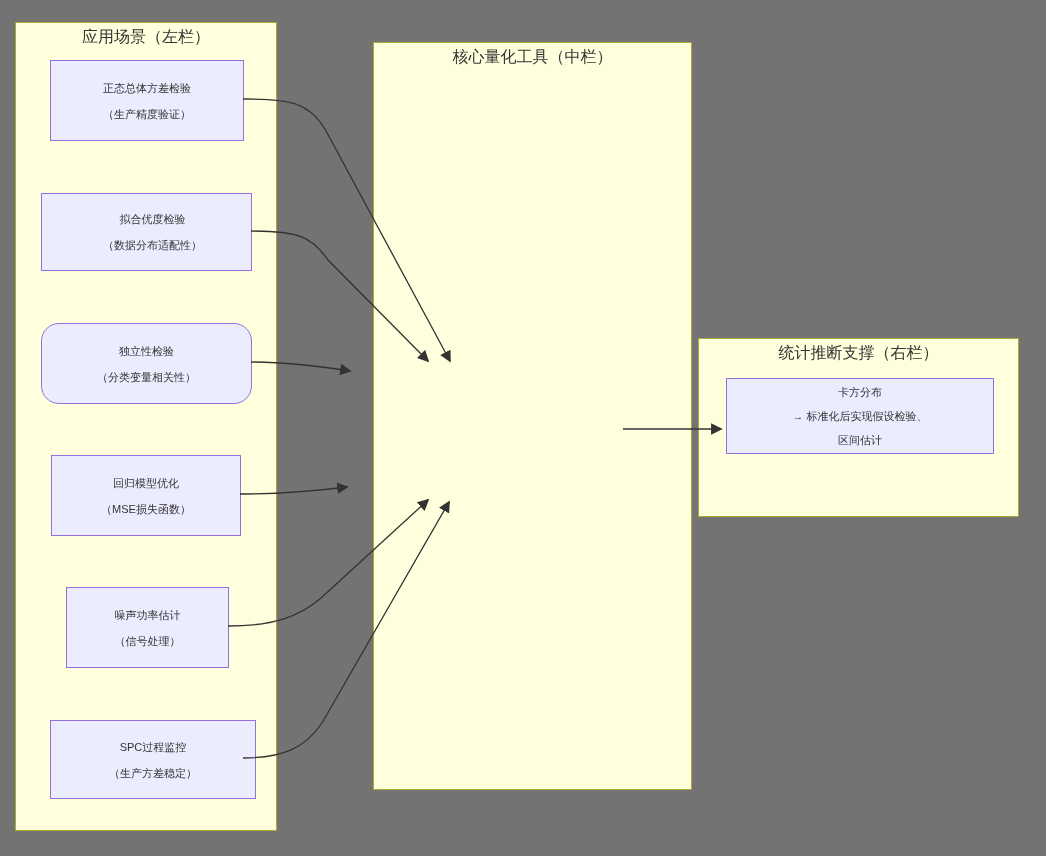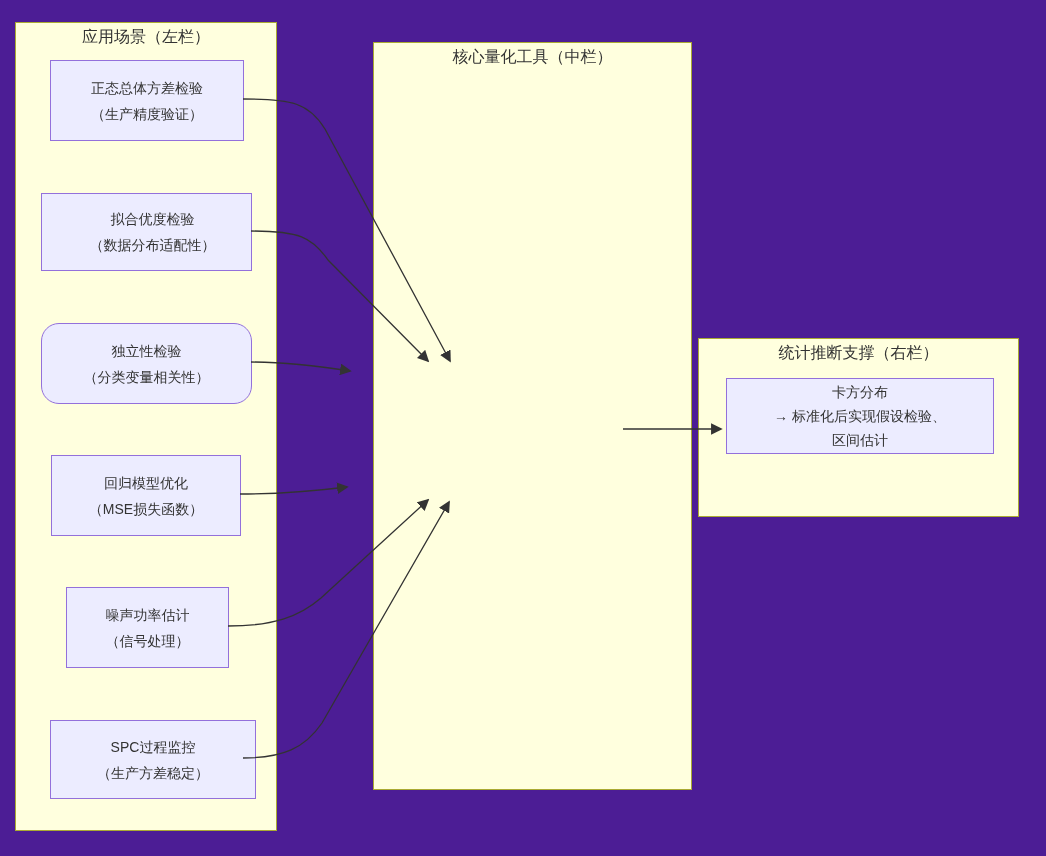--- a/index.html
+++ b/index.html
@@ -4,21 +4,21 @@
 <style>
   html, body {
     margin: 0;
     padding: 0;
     background: #ffffff;
   }
   .canvas {
     position: relative;
     width: 1046px;
     height: 856px;
-    background: #4c1d95;
+    background: #737373;
     font-family: "Liberation Sans", "DejaVu Sans", sans-serif;
     color: var(--text-color, #333333);
     overflow: hidden;
   }
   .container {
     position: absolute;
     background: var(--container-fill, #ffffde);
     border: 1px solid var(--container-border, #aaaa33);
     box-sizing: border-box;
   }
@@ -35,21 +35,21 @@
   .node {
     position: absolute;
     background: var(--node-fill, #ececff);
     border: 1px solid var(--node-border, #9370db);
     box-sizing: border-box;
     display: flex;
     flex-direction: column;
     justify-content: center;
     align-items: center;
     text-align: center;
-    font-size: 14px;
+    font-size: 11px;
   }
   .node .node-line {
     line-height: 26px;
     white-space: nowrap;
   }
   .node.multi .node-line {
     line-height: 24px;
   }
   .edges {
     position: absolute;

